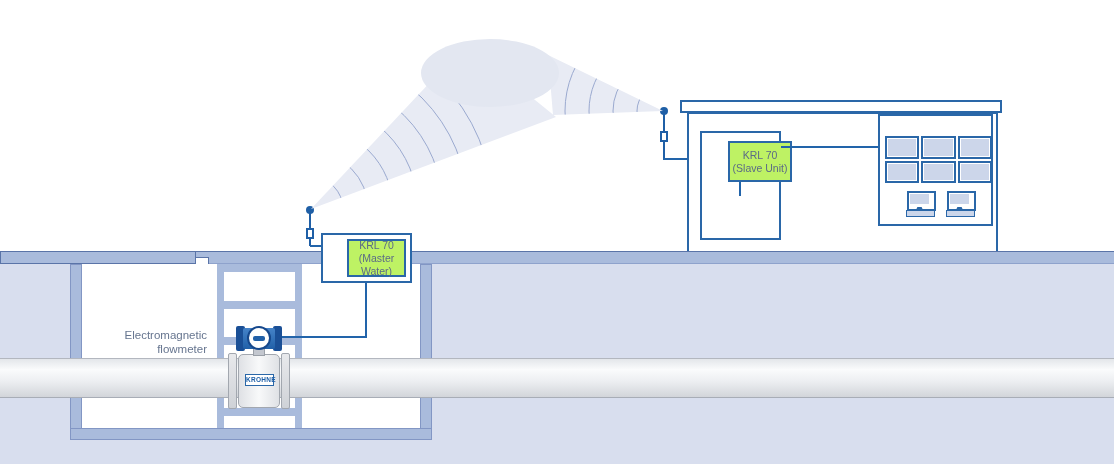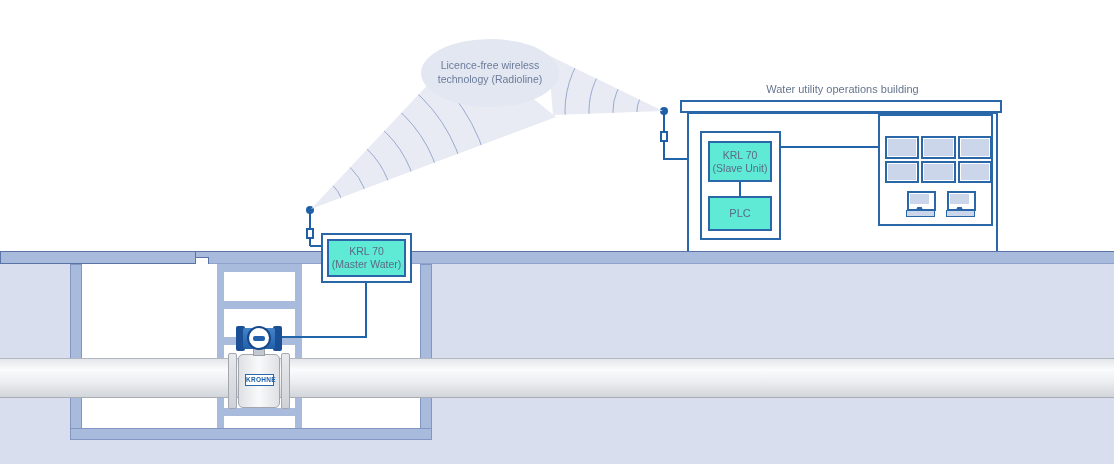--- a/index.html
+++ b/index.html
@@ -38,21 +38,21 @@
   .fm-cap{top:326px;width:9px;height:25px;background:#1a4f96;border-radius:2px;}
   #fm-head-mid{left:243px;top:328px;width:32px;height:21px;border-radius:2px;
           background:linear-gradient(to bottom,#4583c8,#2160a8);}
   #fm-display{left:247px;top:326px;width:24px;height:24px;border-radius:50%;background:#fff;
           border:2px solid #16488c;display:flex;align-items:center;justify-content:center;}
   #fm-slot{width:12px;height:5px;background:#2160a8;border-radius:2px;}
   #krohne-label{left:245px;top:374px;width:29px;height:12px;background:#fff;border:1px solid #2a67a8;
           color:#1d5fa8;font-size:6.5px;font-weight:bold;letter-spacing:.3px;text-align:center;line-height:10px;}
   
   .outline-box{background:#fff;border:2px solid #2a67a8;}
-  .fill-box{background:#5eead4;border:2px solid #2a67a8;display:flex;align-items:center;justify-content:center;}
+  .fill-box{background:#bef264;border:2px solid #2a67a8;display:flex;align-items:center;justify-content:center;margin-left:20px;}
   
   .ant-dot{width:8px;height:8px;border-radius:50%;background:#1f5fa6;}
   .ant-stem{width:2px;background:#1f5fa6;}
   .ant-box{width:8px;height:11px;background:#fff;border:2px solid #1f5fa6;}
   
   #screen-grid{left:885px;top:136px;width:107px;height:47px;display:grid;
           grid-template-columns:1fr 1fr 1fr;grid-template-rows:1fr 1fr;gap:2px;}
   .screen{border:2px solid #2a67a8;background:#ccd6ea;box-shadow:inset 0 0 0 1px #ffffff;}
   .pc{width:27px;height:24px;}
   .pc .mon{position:absolute;left:1px;top:0;width:25px;height:16px;border:2px solid #2a67a8;background:#fff;}
@@ -94,20 +94,24 @@
   <div class="abs" id="fm-body"></div>
   <div class="abs" id="fm-neck"></div>
   <div class="abs fm-cap" style="left:236px;"></div>
   <div class="abs fm-cap" style="left:273px;"></div>
   <div class="abs" id="fm-head-mid"></div>
   <div class="abs" id="fm-display">
     <div id="fm-slot"></div>
   </div>
   <div class="abs" id="krohne-label">KROHNE</div>
 
+  <div class="abs label" style="left:90px;top:328px;width:117px;text-align:right;font-size:11.5px;">
+    <div>Electromagnetic</div>
+    <div>flowmeter</div>
+  </div>
 
   <div class="abs outline-box" style="left:321px;top:233px;width:91px;height:50px;">
     <div class="abs fill-box" style="left:4px;top:4px;right:4px;bottom:4px;">
       <div class="boxtext">
         <div>KRL 70</div>
         <div>(Master Water)</div>
       </div>
     </div>
   </div>
 
@@ -116,33 +120,29 @@
   <div class="abs ant-box" style="left:306px;top:228px;"></div>
   <div class="abs blueline" style="left:310px;top:245px;width:11px;height:2px;"></div>
 
   <div class="abs ant-dot" style="left:660px;top:107px;"></div>
   <div class="abs ant-stem" style="left:663px;top:113px;height:46px;"></div>
   <div class="abs ant-box" style="left:660px;top:131px;"></div>
   <div class="abs blueline" style="left:663px;top:158px;width:39px;height:2px;"></div>
 
   <div class="abs outline-box" style="left:687px;top:112px;width:311px;height:139px;border-bottom:none;"></div>
   <div class="abs outline-box" style="left:680px;top:100px;width:322px;height:13px;"></div>
-  <div class="abs label" style="left:687px;top:82px;width:311px;text-align:center;">Water utility operations building</div>
 
   <div class="abs outline-box" style="left:700px;top:131px;width:81px;height:109px;"></div>
   <div class="abs fill-box" style="left:708px;top:141px;width:64px;height:41px;">
     <div class="boxtext">
       <div>KRL 70</div>
       <div>(Slave Unit)</div>
     </div>
   </div>
   <div class="abs blueline" style="left:739px;top:182px;width:2px;height:14px;"></div>
-  <div class="abs fill-box" style="left:708px;top:196px;width:64px;height:35px;">
-    <div class="boxtext" style="font-size:11px;">PLC</div>
-  </div>
 
   <div class="abs blueline" style="left:781px;top:146px;width:97px;height:2px;"></div>
 
   <div class="abs outline-box" style="left:878px;top:114px;width:115px;height:112px;"></div>
   <div class="abs" id="screen-grid">
     <div class="screen"></div>
     <div class="screen"></div>
     <div class="screen"></div>
     <div class="screen"></div>
     <div class="screen"></div>
@@ -182,18 +182,14 @@
     </g>
     <polygon points="663,111 548,55 553,115" fill="#e8ebf4"></polygon>
     <g clip-path="url(#clipR)" stroke="#9aa9cf" stroke-width="1" fill="none">
       <circle cx="663" cy="111" r="26"></circle>
         <circle cx="663" cy="111" r="50"></circle>
       <circle cx="663" cy="111" r="74"></circle>
         <circle cx="663" cy="111" r="98"></circle>
     </g>
     <ellipse cx="490" cy="73" rx="69" ry="34" fill="#e3e7f1"></ellipse>
   </svg>
-  <div class="abs label" style="left:410px;top:58px;width:160px;text-align:center;font-size:10.5px;color:#6b7c9b;">
-    <div>Licence-free wireless</div>
-    <div>technology (Radioline)</div>
-  </div>
 
 </div>
 
 </body></html>

